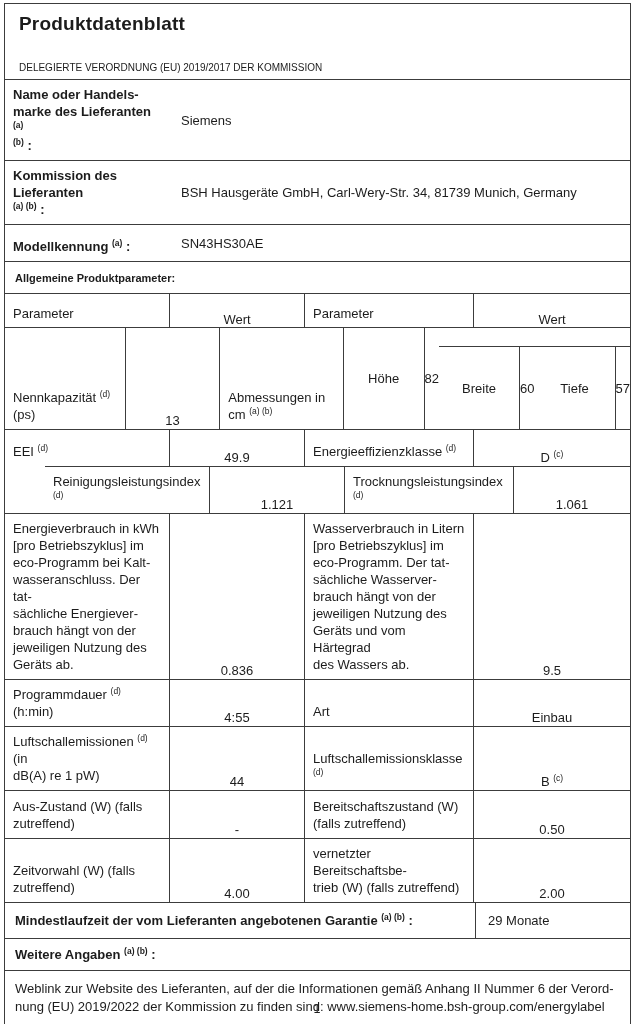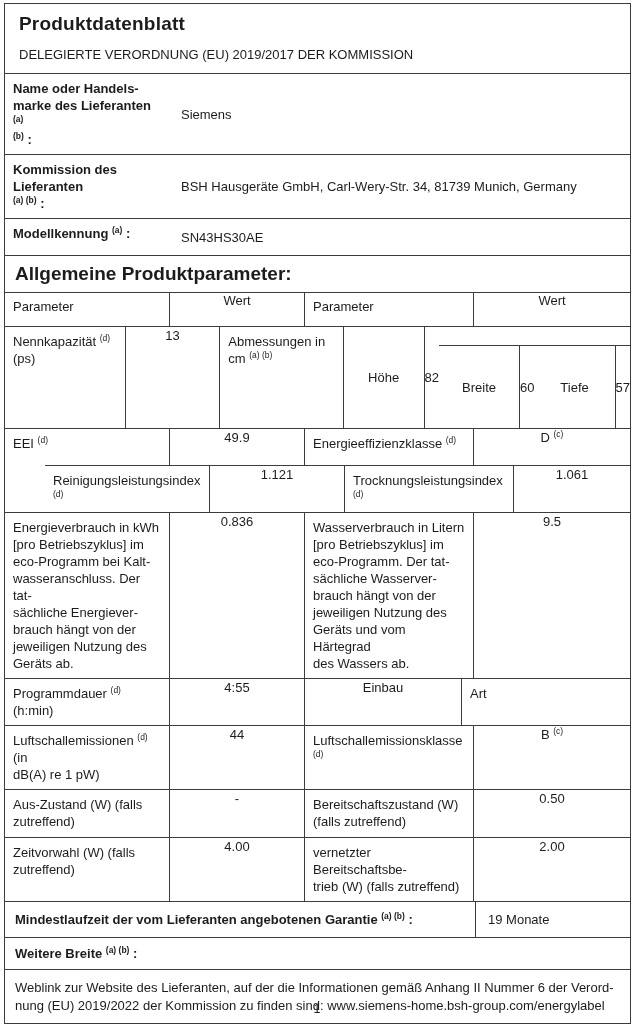--- a/index.html
+++ b/index.html
@@ -16,43 +16,43 @@
     left: 4px; top: 3px;
     width: 627px;
     border: 1px solid #3c3c3c;
     background: #fff;
   }
   .doc > div + div { border-top: 1px solid #3c3c3c; }
 
   
   .title-block { min-height: 69px; padding: 9px 14px 6px 14px; }
   .title { font-size: 19px; font-weight: bold; letter-spacing: 0.2px; }
-  .subtitle { font-size: 13px; margin-top: 12px; }
+  .subtitle { font-size: 10px; margin-top: 27px; }
 
   
   .row { display: flex; align-items: stretch; }
-  .c { display: flex; align-items: flex-start; }
+  .c { display: flex; align-items: flex-end; }
   .c + .c { border-left: 1px solid #3c3c3c; }
   .c1 { width: 164px; }
   .c2 { width: 135px; }
   .c3 { width: 169px; }
   .c4 { flex: 1; }
   .label { padding: 6px 8px; font-size: 13px; line-height: 17px; }
   .label .txt { white-space: pre-line; }
   .value { justify-content: center; text-align: center; font-size: 13px; line-height: 17px; }
   .bold { font-weight: bold; }
   sup { font-size: 8.5px; line-height: 0; vertical-align: 5px; }
 
   
   .r-name { min-height: 71px; }
   .r-addr { min-height: 44px; }
   .r-model { min-height: 37px; }
   .wide-value { flex: 1; padding: 6px 12px; font-size: 13px; line-height: 17px; display: flex; align-items: center; }
 
-  .section-row { min-height: 32px; padding: 7px 10px; font-size: 19px; font-weight: bold; display: flex; align-items: center; }
+  .section-row { min-height: 32px; padding: 7px 10px; font-size: 11px; font-weight: bold; display: flex; align-items: center; }
 
   .r-head { min-height: 34px; }
   .head-param { padding: 6px 8px; font-size: 13px; }
   .head-wert { justify-content: center; font-size: 13px; }
 
   .r-a { min-height: 102px; }
   .r-b { min-height: 37px; }
   .r-c { min-height: 46px; margin-left: 40px; }
   .r-d { min-height: 136px; }
   .r-e { min-height: 29px; }
@@ -197,24 +197,24 @@
 des Wassers ab.</span>
       </div>
     <div class="c c4 value">9.5</div>
   </div>
 
   <div class="row r-e">
     <div class="c c1 label">
         <span class="txt"><span>Programmdauer </span><sup>(d)</sup><span> (h:min)</span></span>
       </div>
     <div class="c c2 value">4:55</div>
+    <div class="c c3 label">
+        <span class="txt">Art</span>
+      </div>
     <div class="c c4 value">Einbau</div>
-    <div class="c c3 label">
-        <span class="txt">Art</span>
-      </div>
   </div>
 
   <div class="row r-f">
     <div class="c c1 label">
         <span class="txt"><span>Luftschallemissionen </span><sup>(d)</sup><span> (in
 dB(A) re 1 pW)</span></span>
       </div>
     <div class="c c2 value">44</div>
     <div class="c c3 label">
         <span class="txt"><span>Luftschallemissionsklasse
@@ -248,25 +248,25 @@
         <span class="txt">vernetzter Bereitschaftsbe-
 trieb (W) (falls zutreffend)</span>
       </div>
     <div class="c c4 value">2.00</div>
   </div>
 
   <div class="row r-gar">
     <div class="gar-label">
         <span class="txt"><span>Mindestlaufzeit der vom Lieferanten angebotenen Garantie </span><sup>(a) (b)</sup><span> :</span></span>
       </div>
-    <div class="gar-value">19 Monate</div>
+    <div class="gar-value">29 Monate</div>
   </div>
 
   <div class="r-wa">
-      <span class="txt"><span>Weitere Breite </span><sup>(a) (b)</sup><span> :</span></span>
+      <span class="txt"><span>Weitere Angaben </span><sup>(a) (b)</sup><span> :</span></span>
     </div>
 
   <div class="r-web">
       <span class="txt">Weblink zur Website des Lieferanten, auf der die Informationen gemäß Anhang II Nummer 6 der Verord-
 nung (EU) 2019/2022 der Kommission zu finden sind: www.siemens-home.bsh-group.com/energylabel</span>
     </div>
 
 </div>
 
 <div class="footer-page">1</div>

